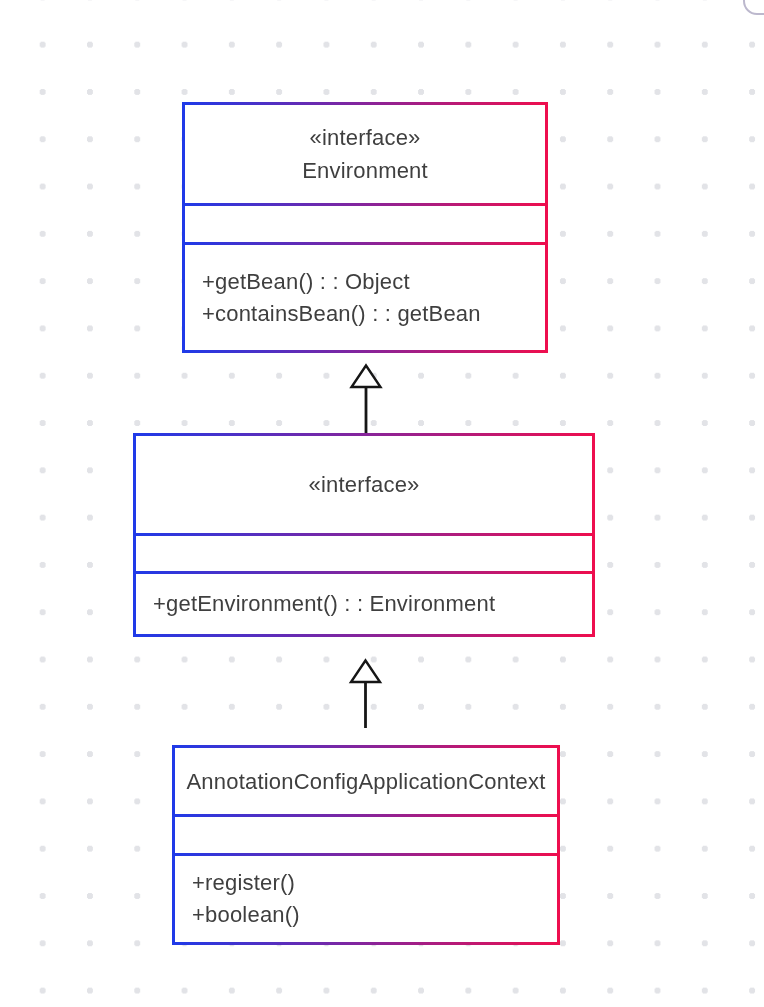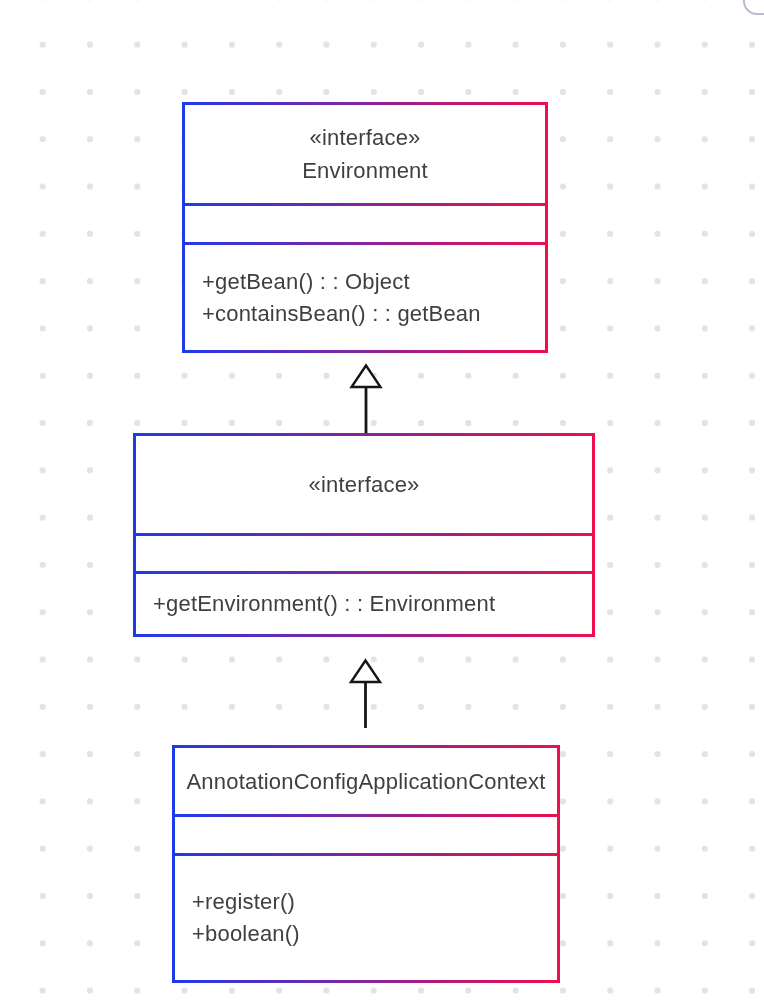--- a/index.html
+++ b/index.html
@@ -68,21 +68,21 @@
   
   .box-applicationcontext { left: 133px; top: 433px; width: 462px; }
   .box-applicationcontext .title-compartment   { height: 103px; }
   .box-applicationcontext .attrs-compartment   { height: 41px; }
   .box-applicationcontext .methods-compartment { height: 66px; }
 
   
   .box-annotationconfig { left: 172px; top: 728px; width: 388px; margin-top: 17px; }
   .box-annotationconfig .title-compartment   { height: 72px; }
   .box-annotationconfig .attrs-compartment   { height: 42px; }
-  .box-annotationconfig .methods-compartment { height: 130px; }
+  .box-annotationconfig .methods-compartment { height: 92px; }
 
   .arrows {
     position: absolute;
     left: 0; top: 0;
     width: 764px; height: 1007px;
     pointer-events: none;
   }
   .arrows line    { stroke: var(--arrow-color, #161616); stroke-width: 2.8; }
   .arrows polygon { stroke: var(--arrow-color, #161616); stroke-width: 2.4; fill: #ffffff; stroke-linejoin: miter; }
 </style>

